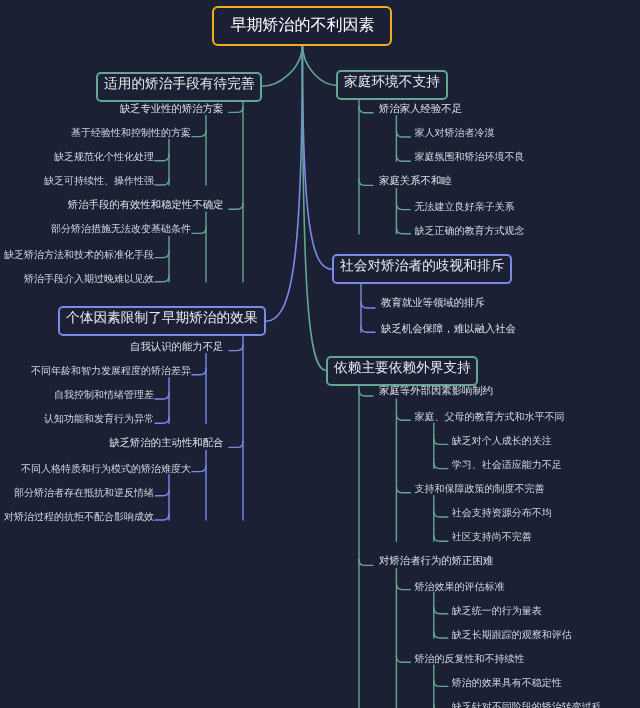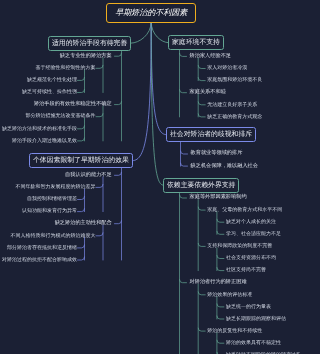--- a/index.html
+++ b/index.html
@@ -2,21 +2,21 @@
 <html><head>
 <meta charset="utf-8">
 <style>
 html,body{margin:0;padding:0;}
 body{width:300px;height:354px;background:#1b2034;overflow:hidden;position:relative;
   font-family:"Liberation Sans",sans-serif;-webkit-font-smoothing:antialiased;}
 #wrap{position:absolute;left:0;top:0;width:300px;height:354px;}
 #links{position:absolute;left:0;top:0;width:300px;height:354px;pointer-events:none;}
 .node{position:absolute;white-space:nowrap;color:#e8ebf2;line-height:1;}
 .root{border:1.7px solid #efae1e;border-radius:3px;padding:5px 8.2px;font-size:8px;
-  color:#fff;letter-spacing:0;background:#1b2034;font-style:italic;}
+  color:#fff;letter-spacing:0;background:#1b2034;}
 .b1{border:1px solid #63a693;border-radius:2.5px;padding:3.2px 3px;font-size:6.85px;background:#1b2034;}
 .b1.blue{border-color:#7b8ae8;}
 .leaf{font-size:5px;color:#d2d8e4;letter-spacing:0;}
 .lv2{font-size:5.2px;color:#dbe0ea;}
 </style>
 </head>
 <body>
 
 <div id="wrap">
   <svg id="links" width="300" height="354">

